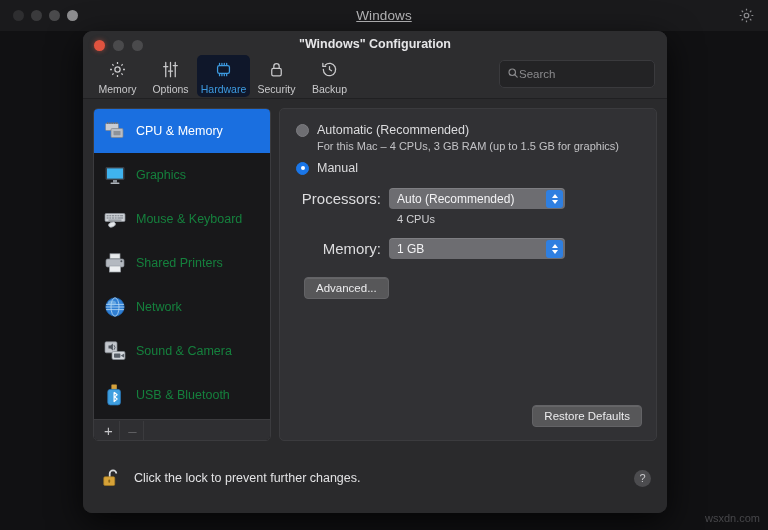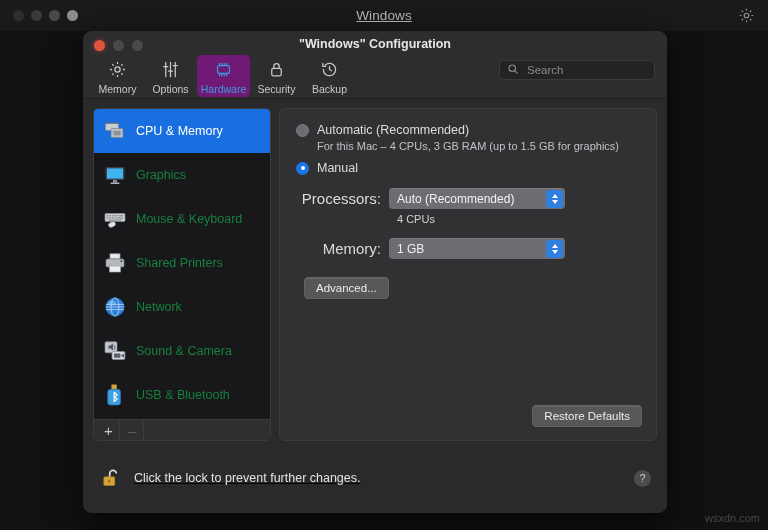--- a/index.html
+++ b/index.html
@@ -59,28 +59,28 @@
     position: absolute; left: 8px; top: 24px;
     display: flex; align-items: flex-start; gap: 0;
   }
   .tool {
     width: 53px; padding: 4px 0 2px;
     display: flex; flex-direction: column; align-items: center; gap: 3px;
     border-radius: 5px; cursor: default;
   }
   .tool .ticon { height: 21px; display: flex; align-items: center; justify-content: center; }
   .tool .tlabel { font-size: 10.5px; color: #c9c9cb; white-space: nowrap; }
-  .tool.active { background: #701a75; }
+  .tool.active { background: #0f172a; }
   .tool.active .tlabel { color: #3d9ae0; }
 
   #searchbox {
     position: absolute; right: 12px; top: 29px;
-    width: 156px; height: 20px;
+    width: 156px; height: 28px;
     background: #232325; border: 1px solid #3a3a3d; border-radius: 5px;
-    display: flex; align-items: center; padding: 0 7px; gap: 8px;
+    display: flex; align-items: center; padding: 0 7px; gap: 0;
   }
   #searchbox .sph { font-size: 11.5px; color: #8a8a8d; }
 
   
   #body {
     position: relative; height: 414px; background: #2a2a2c;
     padding: 9px 10px 0 10px;
   }
   #panes { display: flex; gap: 8px; height: 333px; }
 
@@ -157,21 +157,21 @@
     font-size: 11.5px; color: #ececee; padding: 4px 11px;
     font-family: Liberation Sans, sans-serif;
     box-shadow: inset 0 1px 0 rgba(255,255,255,.09);
   }
   #advanced { margin: 18px 0 0 8px; }
   #restore { position: absolute; right: 14px; bottom: 13px; }
 
   
   #footer {
     position: absolute; left: 0; right: 0; bottom: 0; height: 64px;
-    display: flex; align-items: center; padding: 0 16px 6px 18px; text-decoration: underline;
+    display: flex; align-items: center; padding: 0 16px 6px 18px;
   }
   #lock { width: 22px; height: 24px; position: relative; flex: 0 0 22px; }
   #locktext { font-size: 12.5px; color: #e2e2e4; margin-left: 11px; }
   #help {
     position: absolute; right: 16px; width: 17px; height: 17px; border-radius: 50%;
     background: #4c4c4f; color: #c9c9cc; font-size: 11px;
     display: flex; align-items: center; justify-content: center;
   }
 
   #watermark {

